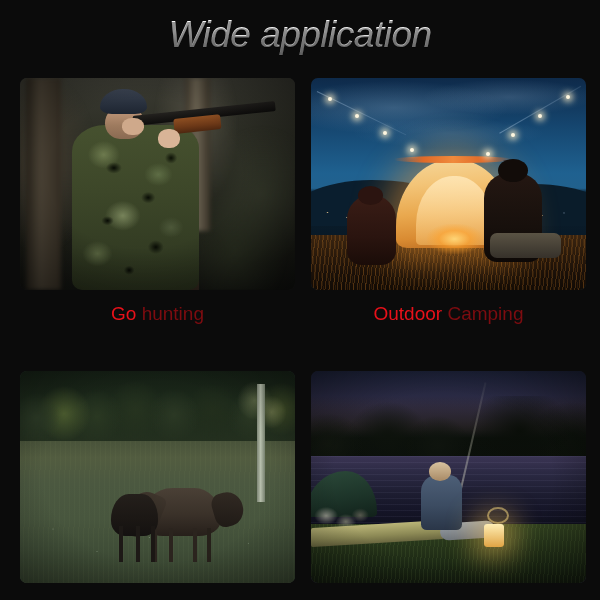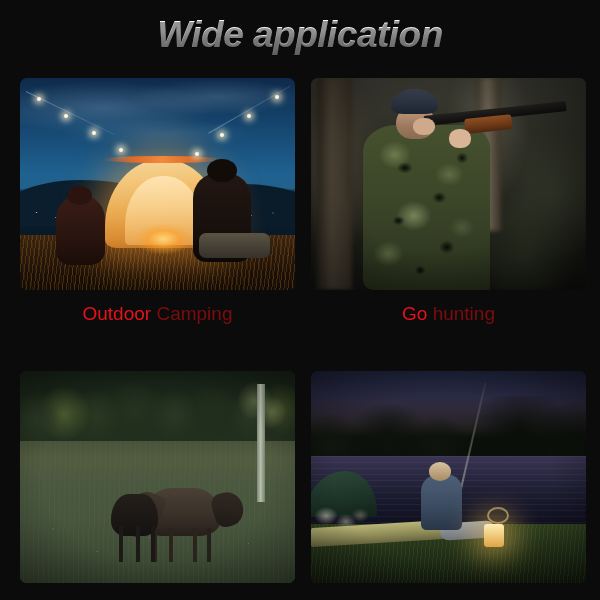--- a/index.html
+++ b/index.html
@@ -20,21 +20,21 @@
   .title-wrap {
     position:absolute;
     left:0; top:14px;
     width:600px;
     text-align:center;
   }
   .title {
     display:inline-block;
     font-family:"Liberation Sans", sans-serif;
     font-size:37px;
-    font-weight:bold;
+    font-weight:normal;
     font-style:italic;
     letter-spacing:-0.5px;
     background:linear-gradient(180deg,#ffffff 0%,#f2f2f2 42%,#c9c9c9 62%,#9a9a9a 100%);
     -webkit-background-clip:text;
     background-clip:text;
     color:transparent;
     -webkit-text-fill-color:transparent;
     text-shadow:0 1px 0 rgba(0,0,0,.4);
   }
 
@@ -438,20 +438,43 @@
 
 <div class="page">
 
   <div class="title-wrap">
     <span class="title">Wide application</span>
   </div>
 
   <div class="grid">
 
     <div class="row">
+
+      <div class="cell">
+        <div class="photo">
+          <div class="layer hunt-bg"></div>
+          <div class="layer hunt-blur"></div>
+          <div class="hunt-trunk-l"></div>
+          <div class="hunt-trunk-r"></div>
+          <div class="hunt-leg"></div>
+          <div class="hunt-body"></div>
+          <div class="hunt-camo-spots"></div>
+          <div class="hunt-head"></div>
+          <div class="hunt-hat"></div>
+          <div class="hunt-gun"></div>
+          <div class="hunt-stock"></div>
+          <div class="hunt-hand-a"></div>
+          <div class="hunt-hand-b"></div>
+          <div class="layer hunt-vignette"></div>
+        </div>
+        <div class="caption">
+          <span class="w1">Go</span>
+          <span class="w2">hunting</span>
+        </div>
+      </div>
 
       <div class="cell">
         <div class="photo">
           <div class="layer cam-sky"></div>
           <div class="layer cam-clouds"></div>
           <div class="layer cam-hills"></div>
           <div class="cam-hill-a"></div>
           <div class="cam-hill-b"></div>
           <div class="cam-citylights"></div>
           <div class="cam-ground"></div>
@@ -476,43 +499,20 @@
             <div class="cam-bulb" style="right:26%;top:26%"></div>
             <div class="cam-bulb" style="right:35%;top:35%"></div>
           </div>
         </div>
         <div class="caption">
           <span class="w1">Outdoor</span>
           <span class="w2">Camping</span>
         </div>
       </div>
 
-      <div class="cell">
-        <div class="photo">
-          <div class="layer hunt-bg"></div>
-          <div class="layer hunt-blur"></div>
-          <div class="hunt-trunk-l"></div>
-          <div class="hunt-trunk-r"></div>
-          <div class="hunt-leg"></div>
-          <div class="hunt-body"></div>
-          <div class="hunt-camo-spots"></div>
-          <div class="hunt-head"></div>
-          <div class="hunt-hat"></div>
-          <div class="hunt-gun"></div>
-          <div class="hunt-stock"></div>
-          <div class="hunt-hand-a"></div>
-          <div class="hunt-hand-b"></div>
-          <div class="layer hunt-vignette"></div>
-        </div>
-        <div class="caption">
-          <span class="w1">Go</span>
-          <span class="w2">hunting</span>
-        </div>
-      </div>
-
     </div>
 
     <div class="row">
 
       <div class="cell">
         <div class="photo">
           <div class="layer ranch-sky"></div>
           <div class="ranch-trees"></div>
           <div class="ranch-field"></div>
           <div class="ranch-bare-canopy"></div>

